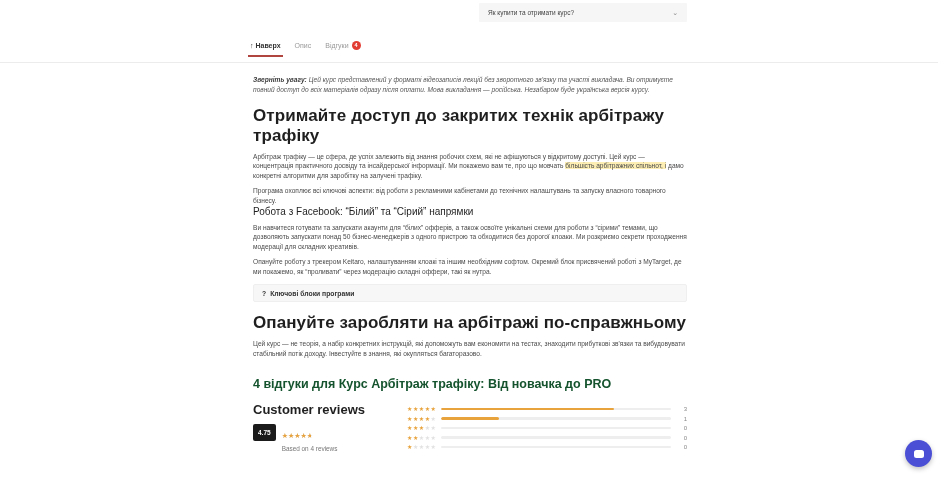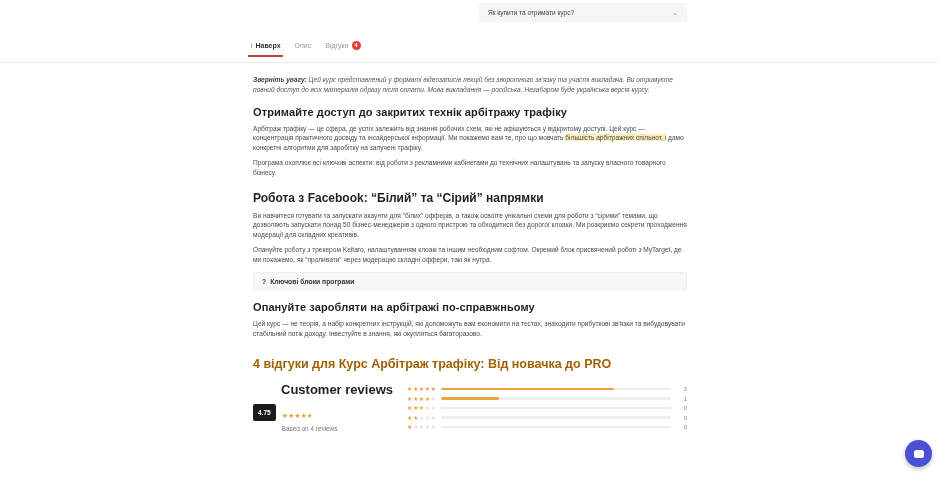--- a/index.html
+++ b/index.html
@@ -22,34 +22,34 @@
   .tab.active::after { content:""; position:absolute; left:-2px; right:-2px; bottom:-8px; height:2px; background:#b0453f; }
   .badge {
     display:inline-block; min-width:9px; height:9px; border-radius:50%;
     background:#e23d32; color:#fff; font-size:5.5px; line-height:9px; text-align:center; font-weight:bold;
   }
   .rule { position:absolute; left:0; top:62px; width:938px; border-top:1px solid #ececec; }
   
   .content { position:absolute; left:253px; top:72px; width:434px; color:#4a4a4a; }
   .notice { margin-top:3px; font-style:italic; font-size:6.6px; line-height:1.5; color:#565656; }
   .notice b { color:#3c3c3c; }
-  h2.sec { margin-top:11px; font-size:11px; font-weight:bold; color:#1f1f1f; letter-spacing:.1px; }
-  h3.sec { margin-top:13px; font-size:12px; font-weight:bold; color:#1f1f1f; }
+  h2.sec { margin-top:11px; font-size:17px; font-weight:bold; color:#1f1f1f; letter-spacing:.1px; }
+  h3.sec { font-size:10px; font-weight:normal; color:#1f1f1f; }
   p.body { margin-top:6px; font-size:6.6px; line-height:1.45; color:#4a4a4a; }
   .hl { background:#fdeeb3; }
   .accordion-box {
     margin-top:8px; background:#f7f7f7; border:1px solid #efefef; border-radius:2px;
     height:18px; display:flex; align-items:center; gap:4px; padding:0 8px;
     font-size:6.8px; font-weight:bold; color:#333; cursor:pointer;
   }
-  h1.reviews-title { margin-top:19px; font-size:12.5px; font-weight:bold; color:#a16207; }
+  h1.reviews-title { margin-top:19px; font-size:12.5px; font-weight:bold; color:#14532d; }
   
   .summary { margin-top:11px; display:flex; gap:14px; }
   .summary-left { width:140px; flex:none; }
-  .summary-left .cr-heading { font-size:13px; font-weight:bold; color:#1f1f1f;text-align:right; }
+  .summary-left .cr-heading { font-size:13px; font-weight:bold; color:#1f1f1f; }
   .avg-row { display:flex; gap:6px; margin-top:7px; align-items:flex-start; }
   .avg-box { background:#1b1b1b; color:#fff; font-size:6.5px; font-weight:bold; padding:5px 5px; border-radius:2px; }
   .stars-wrap { position:relative; display:inline-block; font-size:7px; line-height:1; color:#dedede; white-space:nowrap; }
   .stars-wrap .ovl { position:absolute; left:0; top:0; overflow:hidden; color:#e8a33d; white-space:nowrap; }
   .based-on { margin-top:3px; font-size:6.4px; color:#777; }
   .hist { flex:1; padding-top:2px; }
   .hist-row { display:flex; align-items:center; gap:6px; height:9.5px; cursor:pointer; }
   .hist-stars { width:28px; flex:none; font-size:6px; line-height:1; letter-spacing:.5px; }
   .s-on { color:#e8a33d; } .s-off { color:#e2e2e2; }
   .track { flex:1; height:2.5px; background:#eeeeee; border-radius:2px; position:relative; overflow:hidden; }

